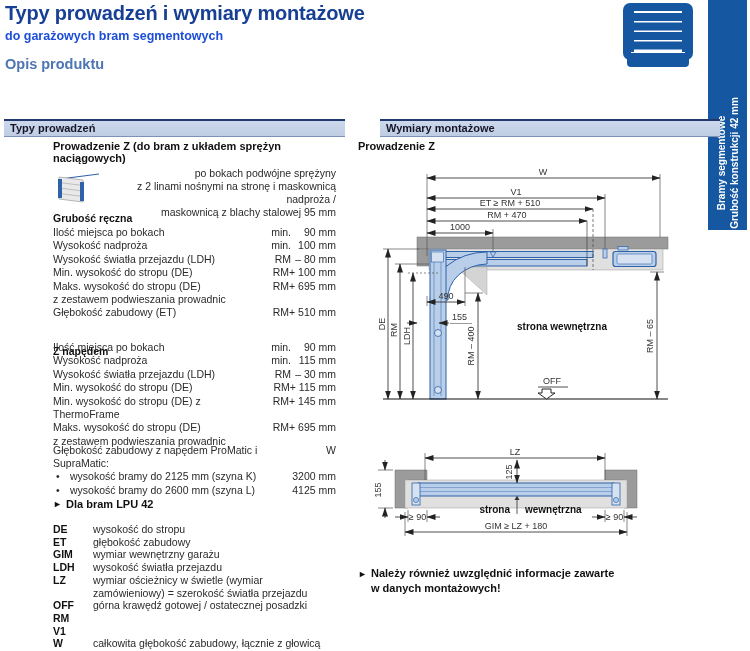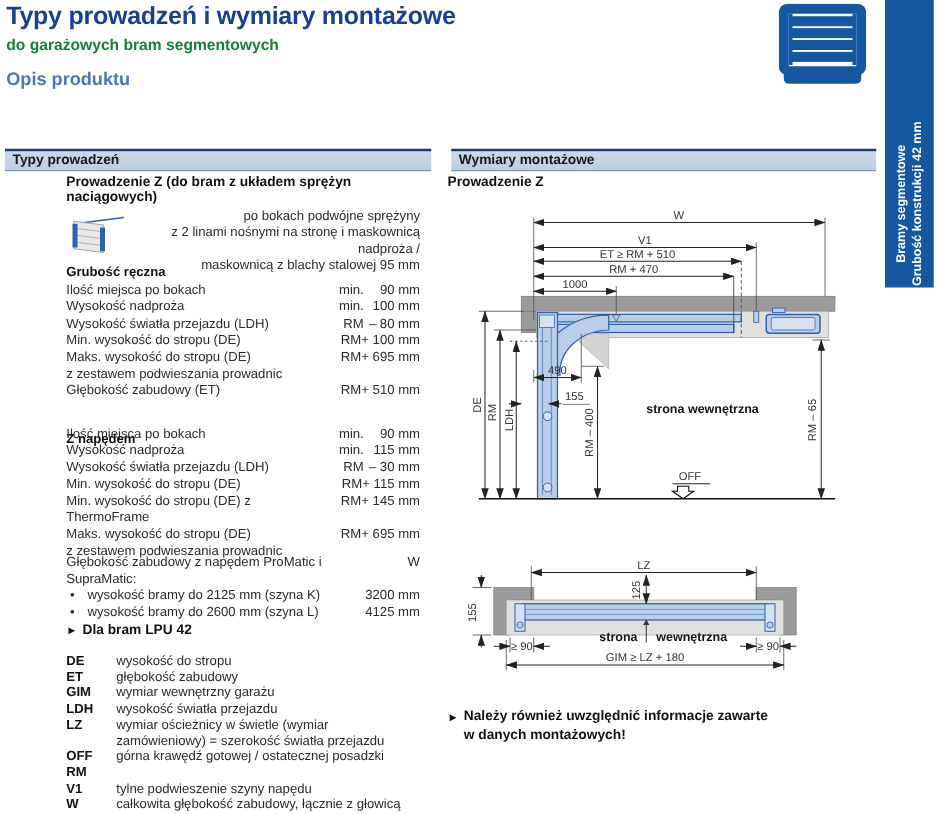--- a/index.html
+++ b/index.html
@@ -4,39 +4,39 @@
 <style>
   html,body{margin:0;padding:0;}
   body{
     width:750px;height:651px;position:relative;overflow:hidden;
     background:#ffffff;
     font-family:"Liberation Sans", sans-serif;
     color:#222;
   }
   
   .page-title{position:absolute;left:5px;top:2px;font-size:20px;font-weight:bold;color:#173f94;letter-spacing:-0.2px;}
-  .page-subtitle{position:absolute;left:5px;top:29px;font-size:12.5px;font-weight:bold;color:#15803d;}
+  .page-subtitle{position:absolute;left:5px;top:29px;font-size:12.5px;font-weight:bold;color:#1d4ed8;}
   .page-section{position:absolute;left:5px;top:56px;font-size:14.5px;font-weight:bold;color:#4d76b3;}
   .door-icon{position:absolute;left:623px;top:3px;width:70px;height:67px;}
   .side-tab{position:absolute;left:708px;top:0;width:39px;height:230px;background:#1557a0;}
   .side-tab-text{
     position:absolute;top:163px;left:50%;
     transform:translate(-50%,-50%) rotate(-90deg);
     white-space:nowrap;color:#fff;font-weight:bold;font-size:10px;line-height:1.3;text-align:center;
   }
   
   .section-bar{
     position:absolute;top:119px;height:14px;
     background:linear-gradient(#ccd8eb,#bfcde4);
     border-top:2.5px solid #21396f;border-bottom:1px solid #7d92bb;
     font-size:11px;font-weight:bold;color:#15152a;
     padding:1px 0 0 6px;box-sizing:content-box;
   }
   .bar-left{left:4px;width:335px;}
-  .bar-right{left:361px;width:334px;}
+  .bar-right{left:380px;width:334px;}
   .sub-head{position:absolute;top:140px;font-size:11px;font-weight:bold;color:#111;}
   
   .left-col{position:absolute;left:5px;top:140px;width:331px;font-size:10.5px;color:#2a2a2a;}
   .abs{position:absolute;left:0;right:0;padding-left:48px;}
   .intro{top:27px;display:flex;}
   .intro-icon{width:47px;flex:0 0 47px;}
   .intro-text{line-height:13px;}
   .blk-title{font-weight:bold;color:#111;}
   .trow{display:flex;line-height:13.4px;}
   .trow .lbl{flex:1;}
@@ -232,21 +232,20 @@
       </div>
     <div class="legend-item">
         <span class="term">OFF</span>
         <span class="def">górna krawędź gotowej / ostatecznej posadzki</span>
       </div>
     <div class="legend-item">
         <span class="term">RM</span>
       </div>
     <div class="legend-item">
         <span class="term">V1</span>
-        <span class="def">tylne podwieszenie szyny napędu</span>
       </div>
     <div class="legend-item">
         <span class="term">W</span>
         <span class="def">całkowita głębokość zabudowy, łącznie z głowicą napędu</span>
       </div>
   </div>
 </div>
 
 <div class="sub-head" style="left:358px;">Prowadzenie Z</div>
 

